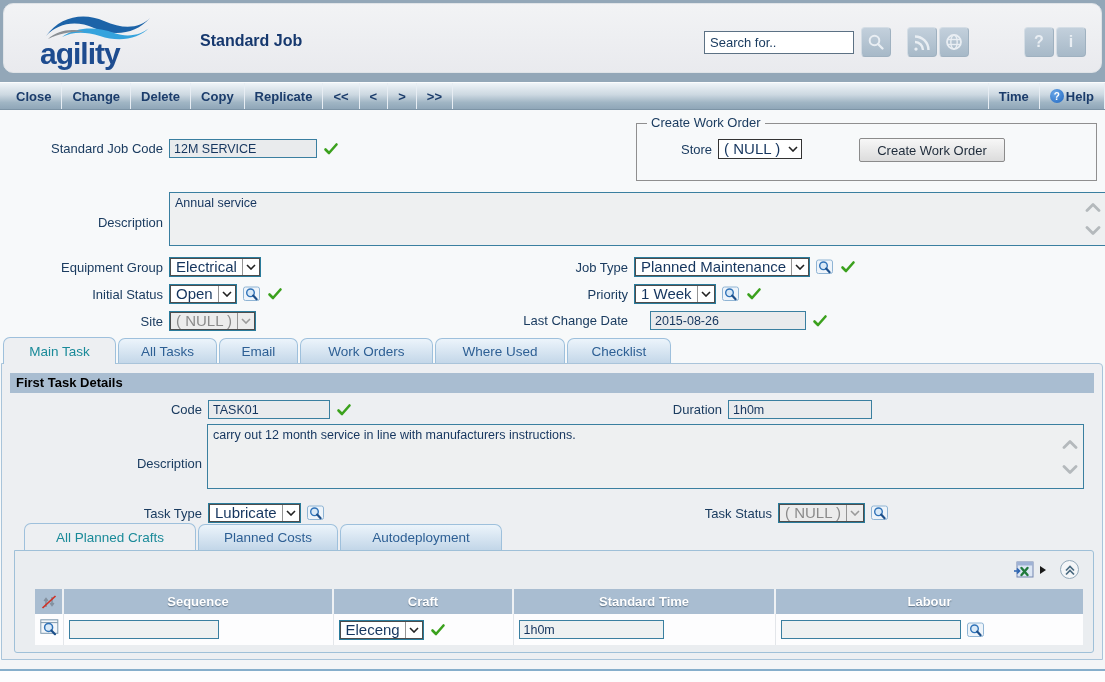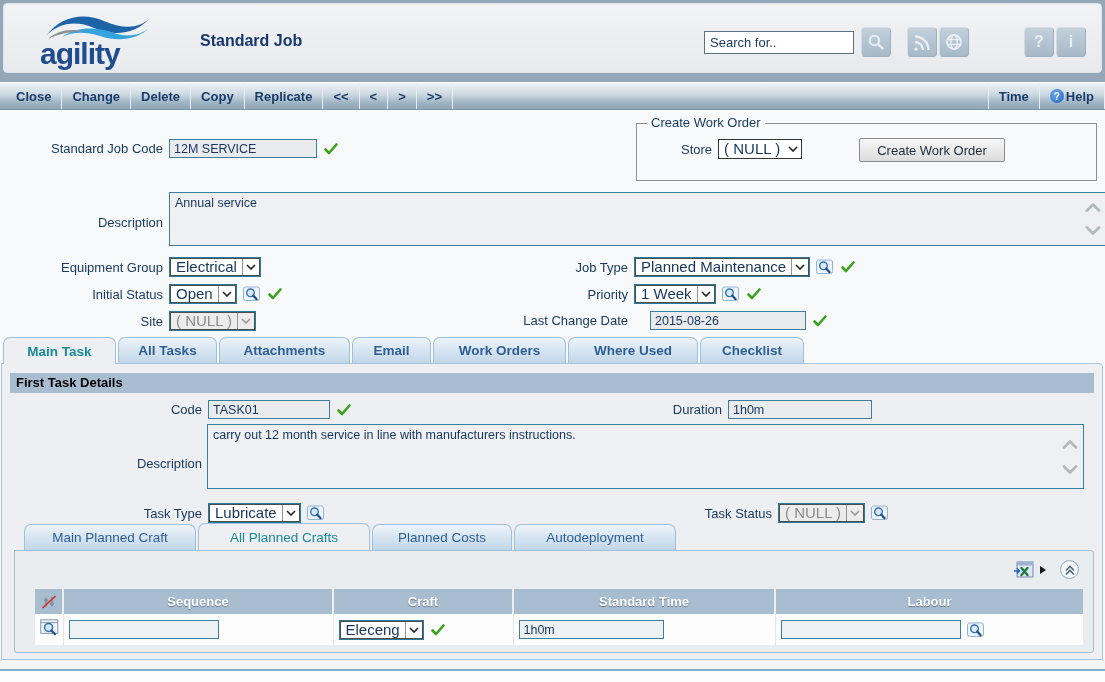--- a/index.html
+++ b/index.html
@@ -1,21 +1,21 @@
 <!DOCTYPE html>
 <html><head>
 <meta charset="utf-8">
 <style>
   html,body{margin:0;padding:0;background:#ffffff;}
   *{box-sizing:border-box;font-family:"Liberation Sans",sans-serif;}
   .page{position:relative;width:1105px;height:682px;background:#f7f9fa;overflow:hidden;}
 
   
   .top-chrome{position:absolute;top:0;left:0;right:0;height:110px;background:#93a7b8;}
-  .header-box{position:absolute;top:3px;left:3px;right:3px;height:70px;background:linear-gradient(#f2f3f5,#e9eaee);border:1px solid #dfe3e7;border-radius:4px;}
+  .header-box{position:absolute;top:3px;left:3px;right:3px;height:70px;background:linear-gradient(#f2f3f5,#e9eaee);border:1px solid #dfe3e7;border-radius:10px;}
   .logo{position:absolute;left:28px;top:6px;width:122px;height:62px;}
   .app-title{position:absolute;left:196px;top:28px;font-size:16px;font-weight:bold;color:#16386e;}
   .hdr-search-input{position:absolute;left:700px;top:27px;width:150px;height:23px;border:1px solid #5c7184;background:#ffffff;color:#1b3c60;font-size:13px;padding:0 5px;outline:none;}
   .sq-btn{position:absolute;top:23px;width:30px;height:30px;border-radius:4px;background:linear-gradient(#c3d0dc,#a7b9c8);border:1px solid #9fb1c0;border-top-color:#d4dde5;border-left-color:#d4dde5;display:flex;align-items:center;justify-content:center;color:#e9eef3;font-weight:bold;font-size:16px;cursor:pointer;}
   .sq-btn svg{display:block;}
 
   
   .toolbar{position:absolute;top:82px;left:0;right:0;height:28px;background:linear-gradient(#eff4f8 0%,#ccd8e1 45%,#a0b5c4 75%,#8fa6b8 100%);border-top:1px solid #fbfcfd;border-bottom:1px solid #7d94a6;display:flex;align-items:stretch;}
   .tb-btn{display:flex;align-items:center;padding:8px 10px;font-size:13px;font-weight:bold;color:#1b3c6b;border-right:1px solid #e7edf3;cursor:pointer;white-space:nowrap;}
   .tb-btn:first-child{margin-left:6px;}
@@ -45,21 +45,21 @@
   .sel.bare{border:none;}
   .sel.bare .sel-in{height:20px;border-color:#333;}
   .sel.bare .sel-ar{border-left:none;width:22px;}
 
   
   .cwo{position:absolute;left:636px;top:13px;width:461px;height:58px;border:1px solid #8f8f8f;background:transparent;}
   .cwo-legend{position:absolute;top:-9px;left:10px;background:#f7f9fa;padding:0 4px;color:#1b3c60;font-size:13px;}
   .cwo-btn{position:absolute;left:222px;top:14px;width:146px;height:24px;background:linear-gradient(#f7f7f7,#dcdcdc);border:1px solid #8b8b8b;border-radius:2px;font-size:13px;color:#1e2b3a;cursor:pointer;}
 
   
-  .tabs{position:absolute;left:3px;top:227px;display:flex;gap:2px;align-items:flex-start;height:27px;font-weight:bold;}
+  .tabs{position:absolute;left:3px;top:227px;display:flex;gap:2px;align-items:flex-end;height:27px;}
   .tab{height:26px;display:flex;align-items:center;justify-content:center;font-size:13.5px;color:#2d5f94;background:linear-gradient(#ecf4fb,#c2d6e8);border:1px solid #9ec0dc;border-bottom:none;border-radius:7px 7px 0 0;cursor:pointer;padding:0 10px;}
   .tab.active{background:#edeff2;color:#1a8a99;height:27px;position:relative;z-index:2;}
 
   
   .panel{position:absolute;left:1px;top:253px;right:2px;height:297px;background:#edeff2;border:1px solid #a9c4da;border-radius:0 4px 0 0;}
   .sect-bar{position:absolute;left:8px;right:8px;top:9px;height:20px;background:#a9bdd1;color:#000000;font-size:13px;font-weight:bold;line-height:20px;padding-left:6px;}
 
   .subtabs{position:absolute;left:22px;top:159px;display:flex;gap:2px;align-items:flex-end;height:27px;}
   .subpanel{position:absolute;left:12px;right:8px;top:186px;height:103px;background:#eaedf0;border:1px solid #9fc0d8;border-radius:0 3px 3px 3px;}
   .grid-icons{position:absolute;top:9px;right:14px;display:flex;align-items:center;gap:5px;}
@@ -324,21 +324,20 @@
       <span class="lbl" style="width:163px">Last Change Date</span>
       <input class="tb-input" style="width: 156px; margin-left: 16px;" value="2015-08-26">
       <svg class="chk">
           <use href="#i-check"></use>
         </svg>
     </div>
 
     <div class="tabs">
       <div class="tab active" style="width:113px">Main Task</div>
       <div class="tab" style="width:99px">All Tasks</div>
-      <div class="tab" style="width:131px">Attachments</div>
       <div class="tab" style="width:79px">Email</div>
       <div class="tab" style="width:133px">Work Orders</div>
       <div class="tab" style="width:130px">Where Used</div>
       <div class="tab" style="width:104px">Checklist</div>
     </div>
 
     <div class="panel">
       <div class="sect-bar">First Task Details</div>
 
       <div class="frow" style="left:0;top:36px;">
@@ -391,21 +390,20 @@
                 </svg>
               </span>
             </div>
         </div>
         <svg class="lk">
             <use href="#i-lookup"></use>
           </svg>
       </div>
 
       <div class="subtabs">
-        <div class="tab" style="width:172px">Main Planned Craft</div>
         <div class="tab active" style="width:172px">All Planned Crafts</div>
         <div class="tab" style="width:140px">Planned Costs</div>
         <div class="tab" style="width:162px">Autodeployment</div>
       </div>
 
       <div class="subpanel">
         <div class="grid-icons">
           <svg width="22" height="18">
               <use href="#i-excel"></use>
             </svg>

